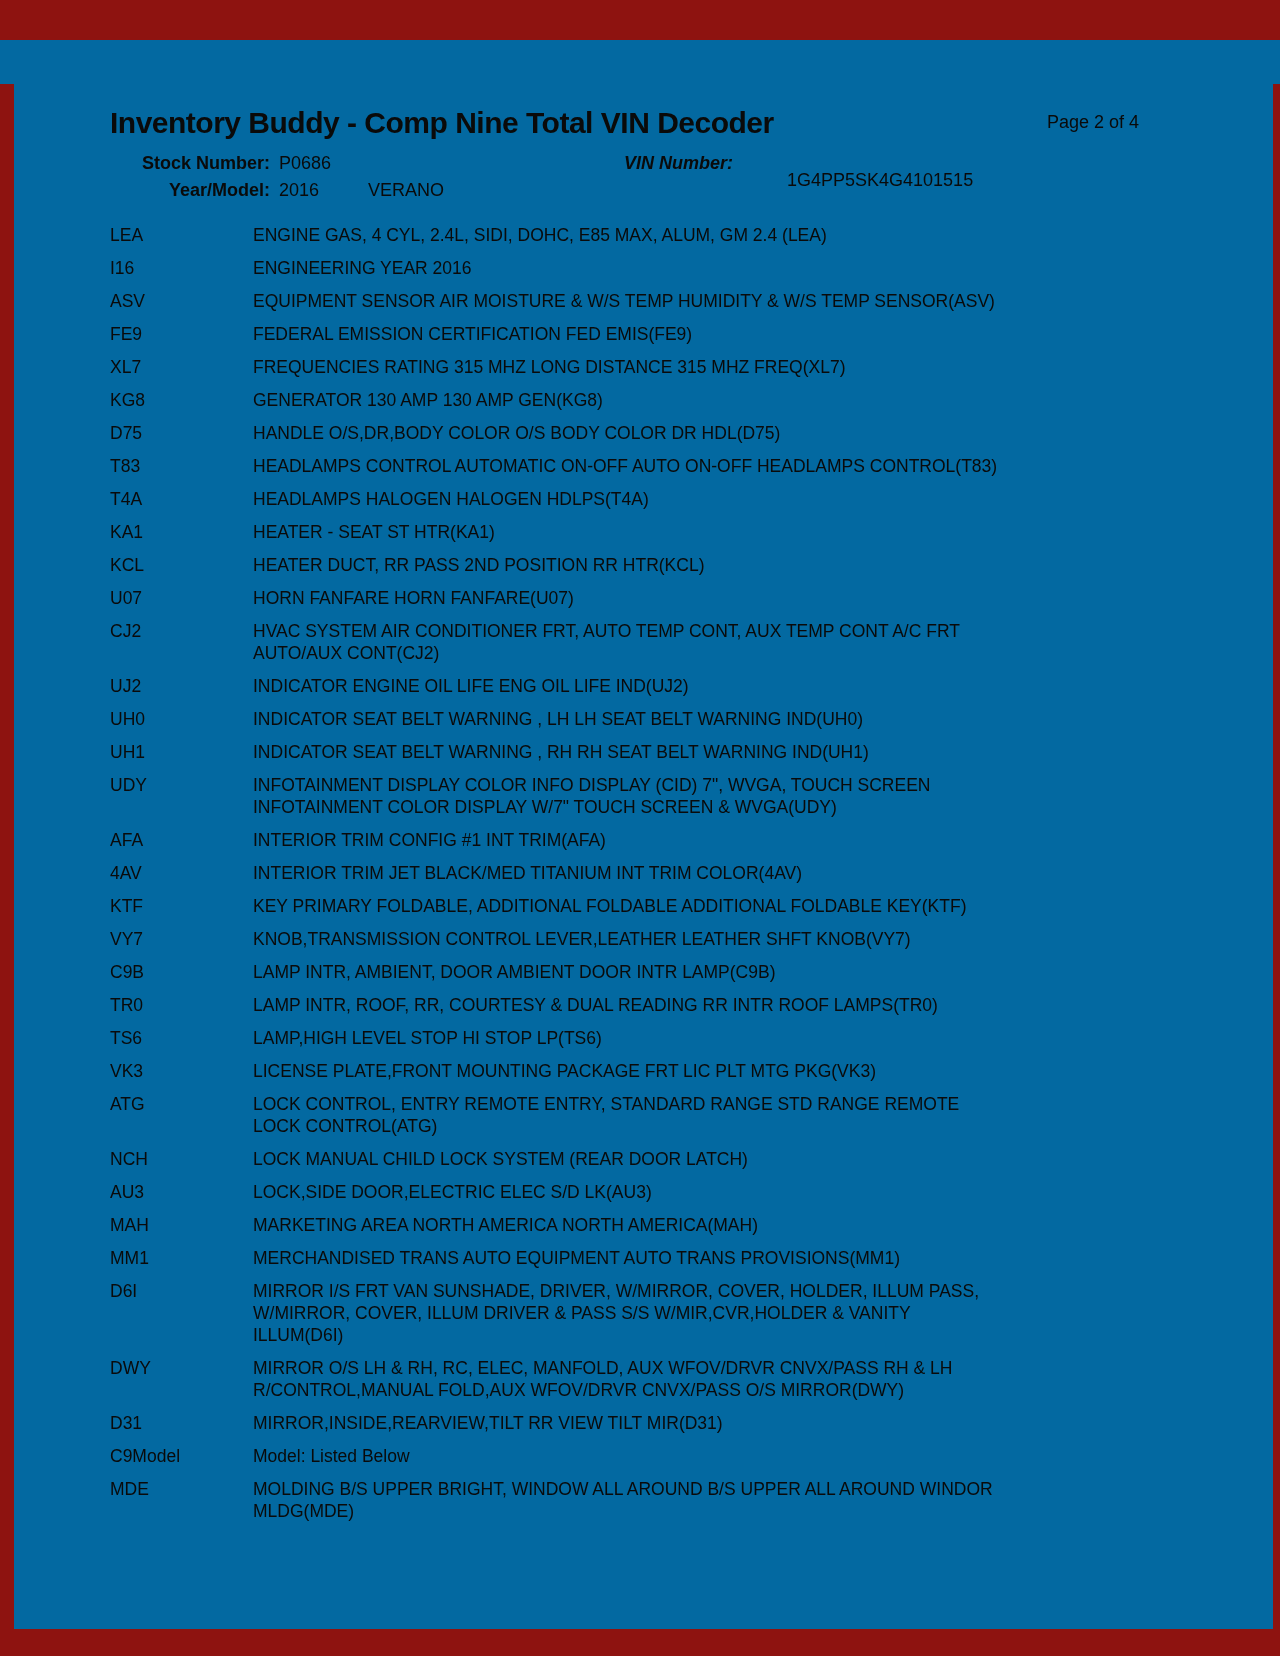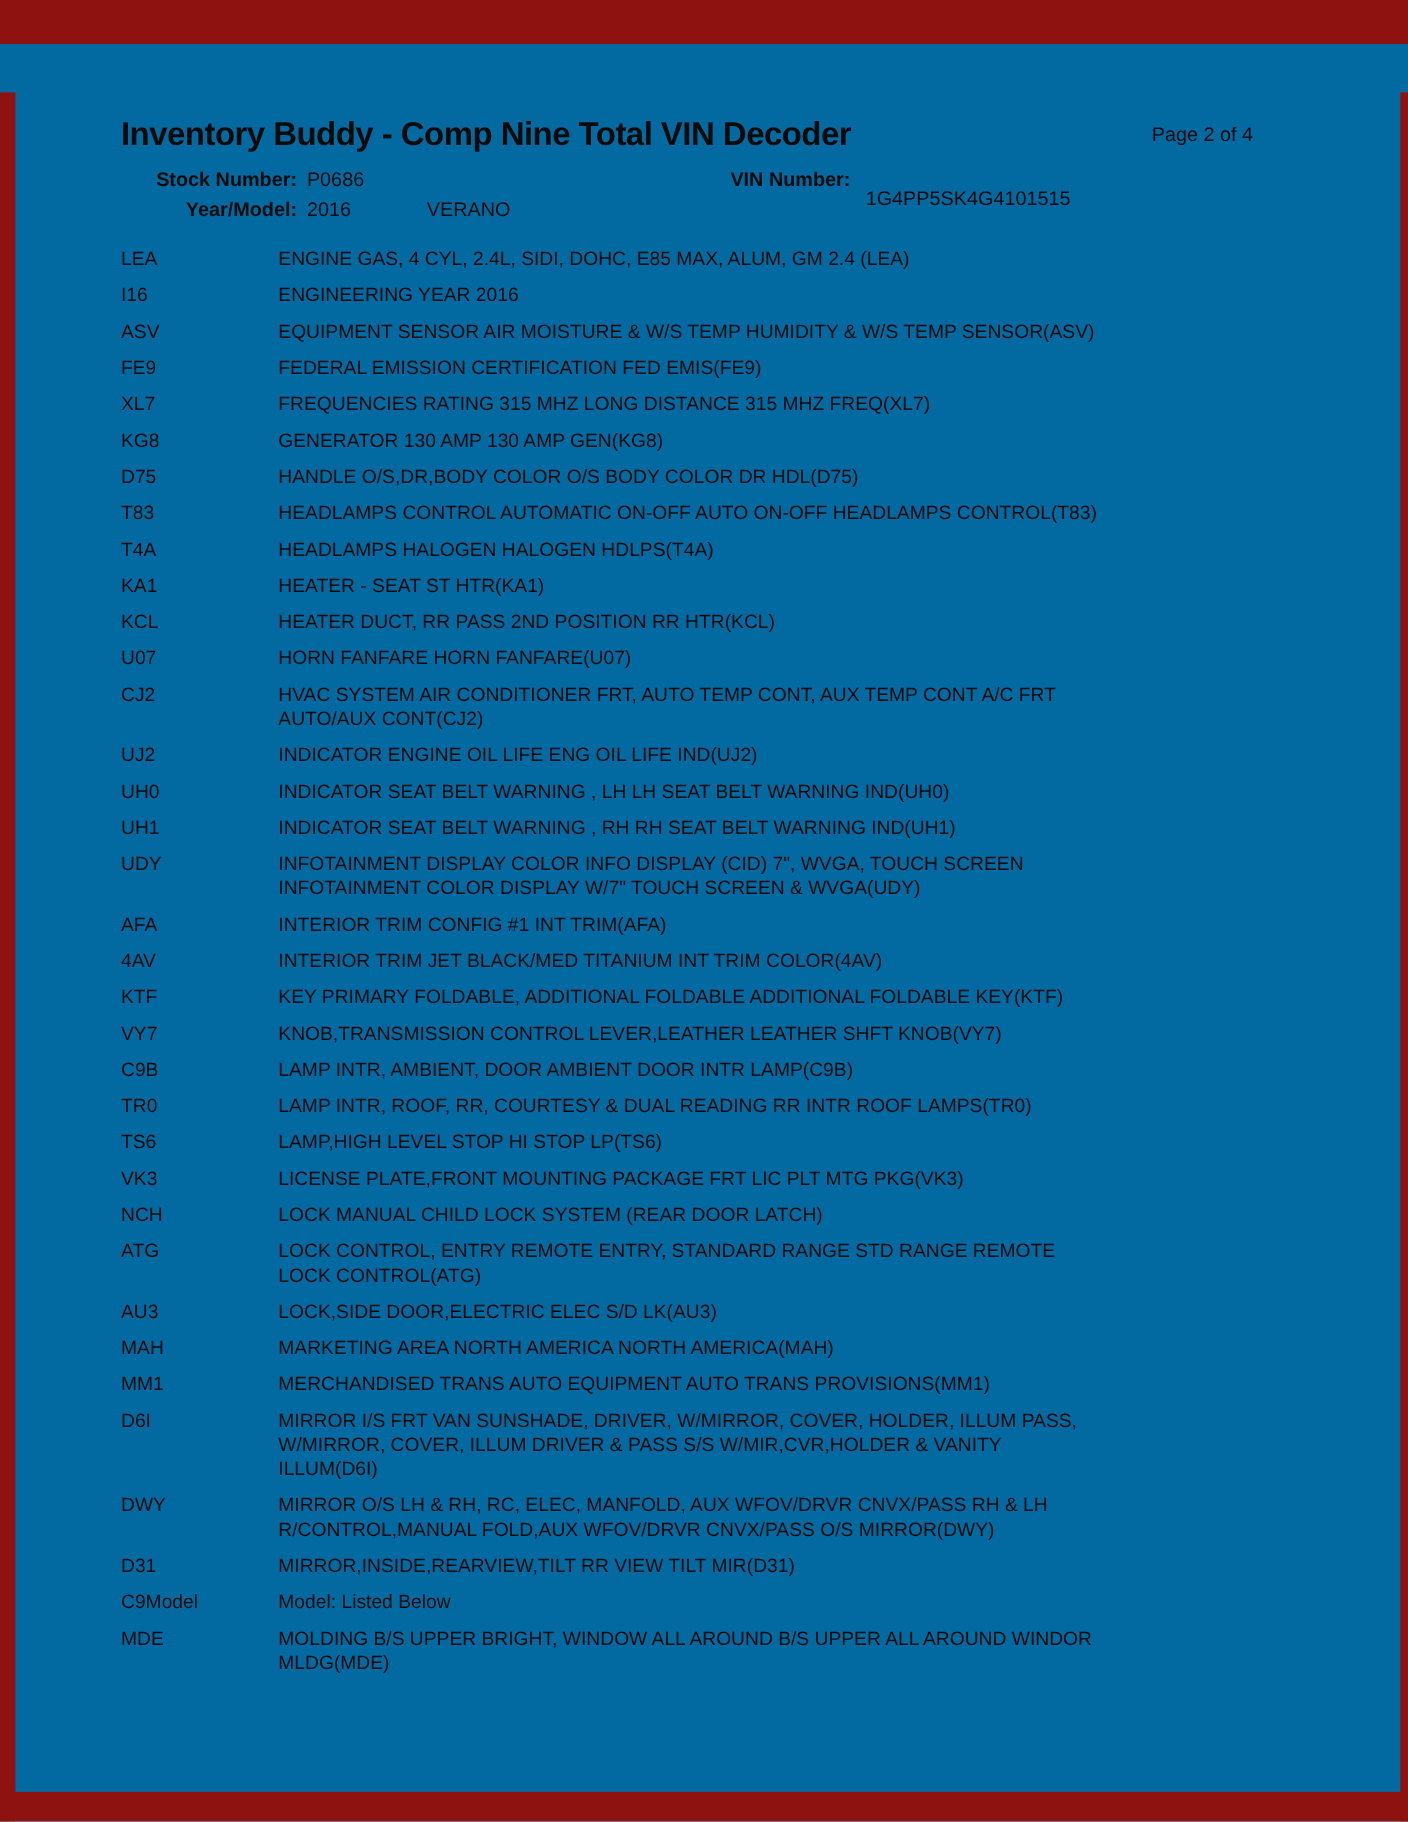--- a/index.html
+++ b/index.html
@@ -44,27 +44,27 @@
   .info-line.line1 { top: 153px; }
   .info-line.line2 { top: 180px; }
   .info-label {
     position: absolute;
     left: 110px;
     width: 160px;
     text-align: right;
     font-weight: 700;
   }
   .info-value { position: absolute; left: 279px; }
-  .model-value { position: absolute; left: 388px; }
+  .model-value { position: absolute; left: 368px; }
   .vin-label {
     position: absolute;
-    left: 600px;
+    left: 624px;
     width: 173px;
-    text-align: right;
     font-weight: 700;
+    font-style: italic;
   }
   .vin-value { position: absolute; left: 787px; margin-top: 17px; }
 
   .rows {
     position: absolute;
     left: 110px;
     top: 224px;
     width: 1060px;
   }
   .row {
@@ -255,30 +255,30 @@
           <div class="line">LAMP,HIGH LEVEL STOP HI STOP LP(TS6)</div>
         </div>
       </div>
       <div class="row">
         <div class="code">VK3</div>
         <div class="desc">
           <div class="line">LICENSE PLATE,FRONT MOUNTING PACKAGE FRT LIC PLT MTG PKG(VK3)</div>
         </div>
       </div>
       <div class="row">
-        <div class="code">NCH</div>
-        <div class="desc">
-          <div class="line">LOCK MANUAL CHILD LOCK SYSTEM (REAR DOOR LATCH)</div>
-        </div>
-      </div>
-      <div class="row">
         <div class="code">ATG</div>
         <div class="desc">
           <div class="line">LOCK CONTROL, ENTRY REMOTE ENTRY, STANDARD RANGE STD RANGE REMOTE</div>
           <div class="line">LOCK CONTROL(ATG)</div>
+        </div>
+      </div>
+      <div class="row">
+        <div class="code">NCH</div>
+        <div class="desc">
+          <div class="line">LOCK MANUAL CHILD LOCK SYSTEM (REAR DOOR LATCH)</div>
         </div>
       </div>
       <div class="row">
         <div class="code">AU3</div>
         <div class="desc">
           <div class="line">LOCK,SIDE DOOR,ELECTRIC ELEC S/D LK(AU3)</div>
         </div>
       </div>
       <div class="row">
         <div class="code">MAH</div>

